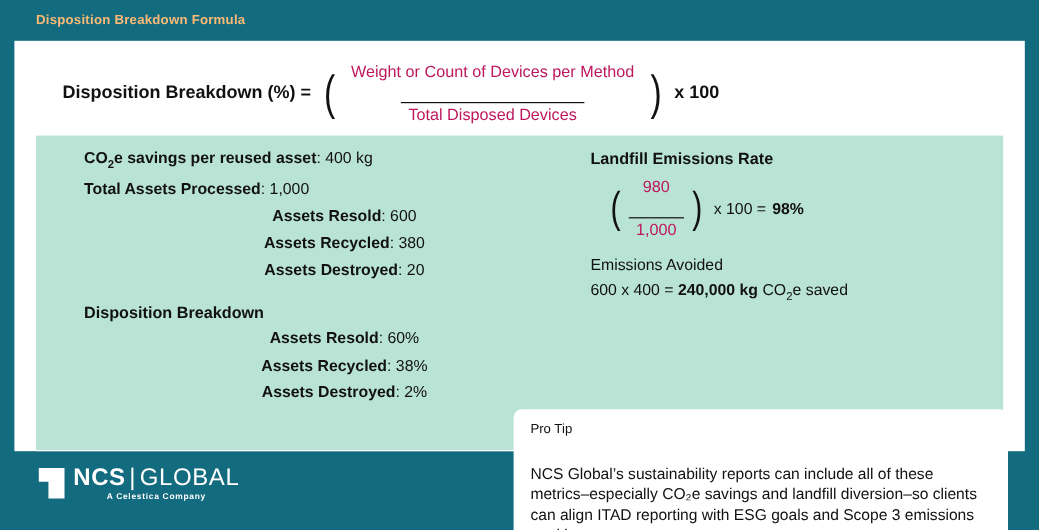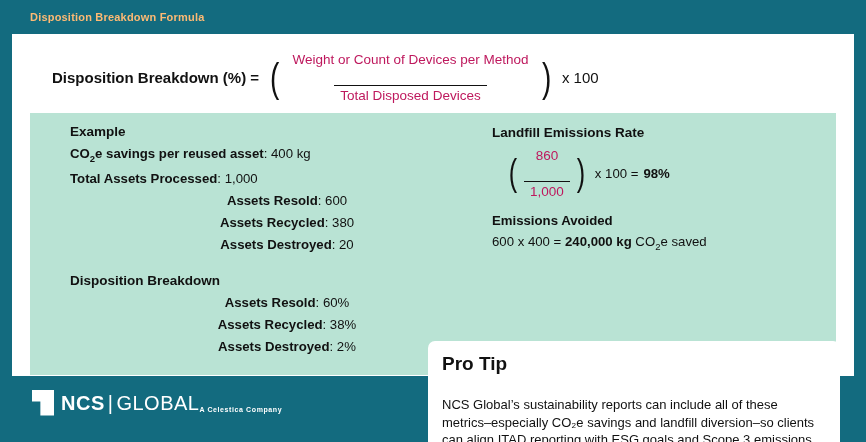--- a/index.html
+++ b/index.html
@@ -77,21 +77,21 @@
   }
   .frac .den {
     border-top: 1.3px solid #111;
     padding: 2px 6px 0 6px;
     white-space: nowrap;
     margin-top: 16px;
   }
   .x100 {
     margin-left: 8px;
     font-size: 15px;
-    font-weight: normal;
+    font-weight: bold;
   }
   .panel {
     position: relative;
     background: #b9e3d4;
     width: 806px;
     height: 263px;
     box-sizing: border-box;
     padding: 10px 14px;
   }
   .col-left {
@@ -137,44 +137,44 @@
     font-size: 13.2px;
   }
   .divrate .paren {
     font-size: 36px;
   }
   .pct-res {
     font-weight: bold;
     margin-left: 5px;
   }
   .emis-title {
-    font-weight: bold;
+    font-weight: normal;
     margin-top: 14px;
     margin-bottom: 6px;
   }
   .emis-line {
     font-size: 13.2px;
   }
   .protip {
     position: absolute;
     left: 398px;
     top: 228px;
     width: 412px;
     background: #ffffff;
     border-radius: 7px;
     box-sizing: border-box;
     padding: 10px 14px 12px 14px;
     font-size: 13px;
     color: #111;
     line-height: 1.33;
   }
   .protip .tip-title {
-    font-weight: bold;
+    font-weight: normal;
     margin-bottom: 20px;
-    font-size: 19px;
+    font-size: 11px;
   }
   .footer {
     position: absolute;
     left: 12px;
     top: 375px;
     width: 842px;
     height: 55px;
     display: flex;
     align-items: center;
     padding-left: 20px;
@@ -196,22 +196,22 @@
     width: 22px;
     height: 26px;
     background: #ffffff;
     position: relative;
     margin-right: 7px;
     clip-path: polygon(0 0, 100% 0, 100% 100%, 38% 100%, 38% 46%, 0 46%);
   }
   .logo-text {
     color: #ffffff;
     display: flex;
+    flex-direction: column;
     line-height: 1;
-    align-items: flex-end;
   }
   .logo-main {
     font-size: 20px;
     font-weight: bold;
     letter-spacing: 0.5px;
   }
   .logo-main .bar {
     font-weight: 300;
     margin: 0 3px;
   }
@@ -247,21 +247,20 @@
         <span class="num">Weight or Count of Devices per Method</span>
         <span class="den">Total Disposed Devices</span>
       </span>
       <span class="paren">)</span>
       <span class="x100">x 100</span>
     </div>
 
     <div class="panel">
 
       <div class="col-left">
-        <div class="sect-title">Example</div>
 
         <div class="line">
           <b><span>CO</span><sub>2</sub><span>e savings per reused asset</span></b><span>: 400 kg</span>
         </div>
 
         <div class="line">
           <b>Total Assets Processed</b><span>: 1,000</span>
         </div>
         <div class="line indent">
           <b>Assets Resold</b><span>: 600</span>
@@ -286,21 +285,21 @@
           <b>Assets Destroyed</b><span>: 2%</span>
         </div>
       </div>
 
       <div class="col-right">
         <div class="sect-title">Landfill Emissions Rate</div>
 
         <div class="divrate">
           <span class="paren">(</span>
           <span class="frac">
-            <span class="num">860</span>
+            <span class="num">980</span>
             <span class="den">1,000</span>
           </span>
           <span class="paren">)</span>
           <span style="margin-left:7px">x 100 =</span>
           <span class="pct-res">98%</span>
         </div>
 
         <div class="emis-title">Emissions Avoided</div>
         <div class="emis-line">
           <span>600 x 400 =</span>

